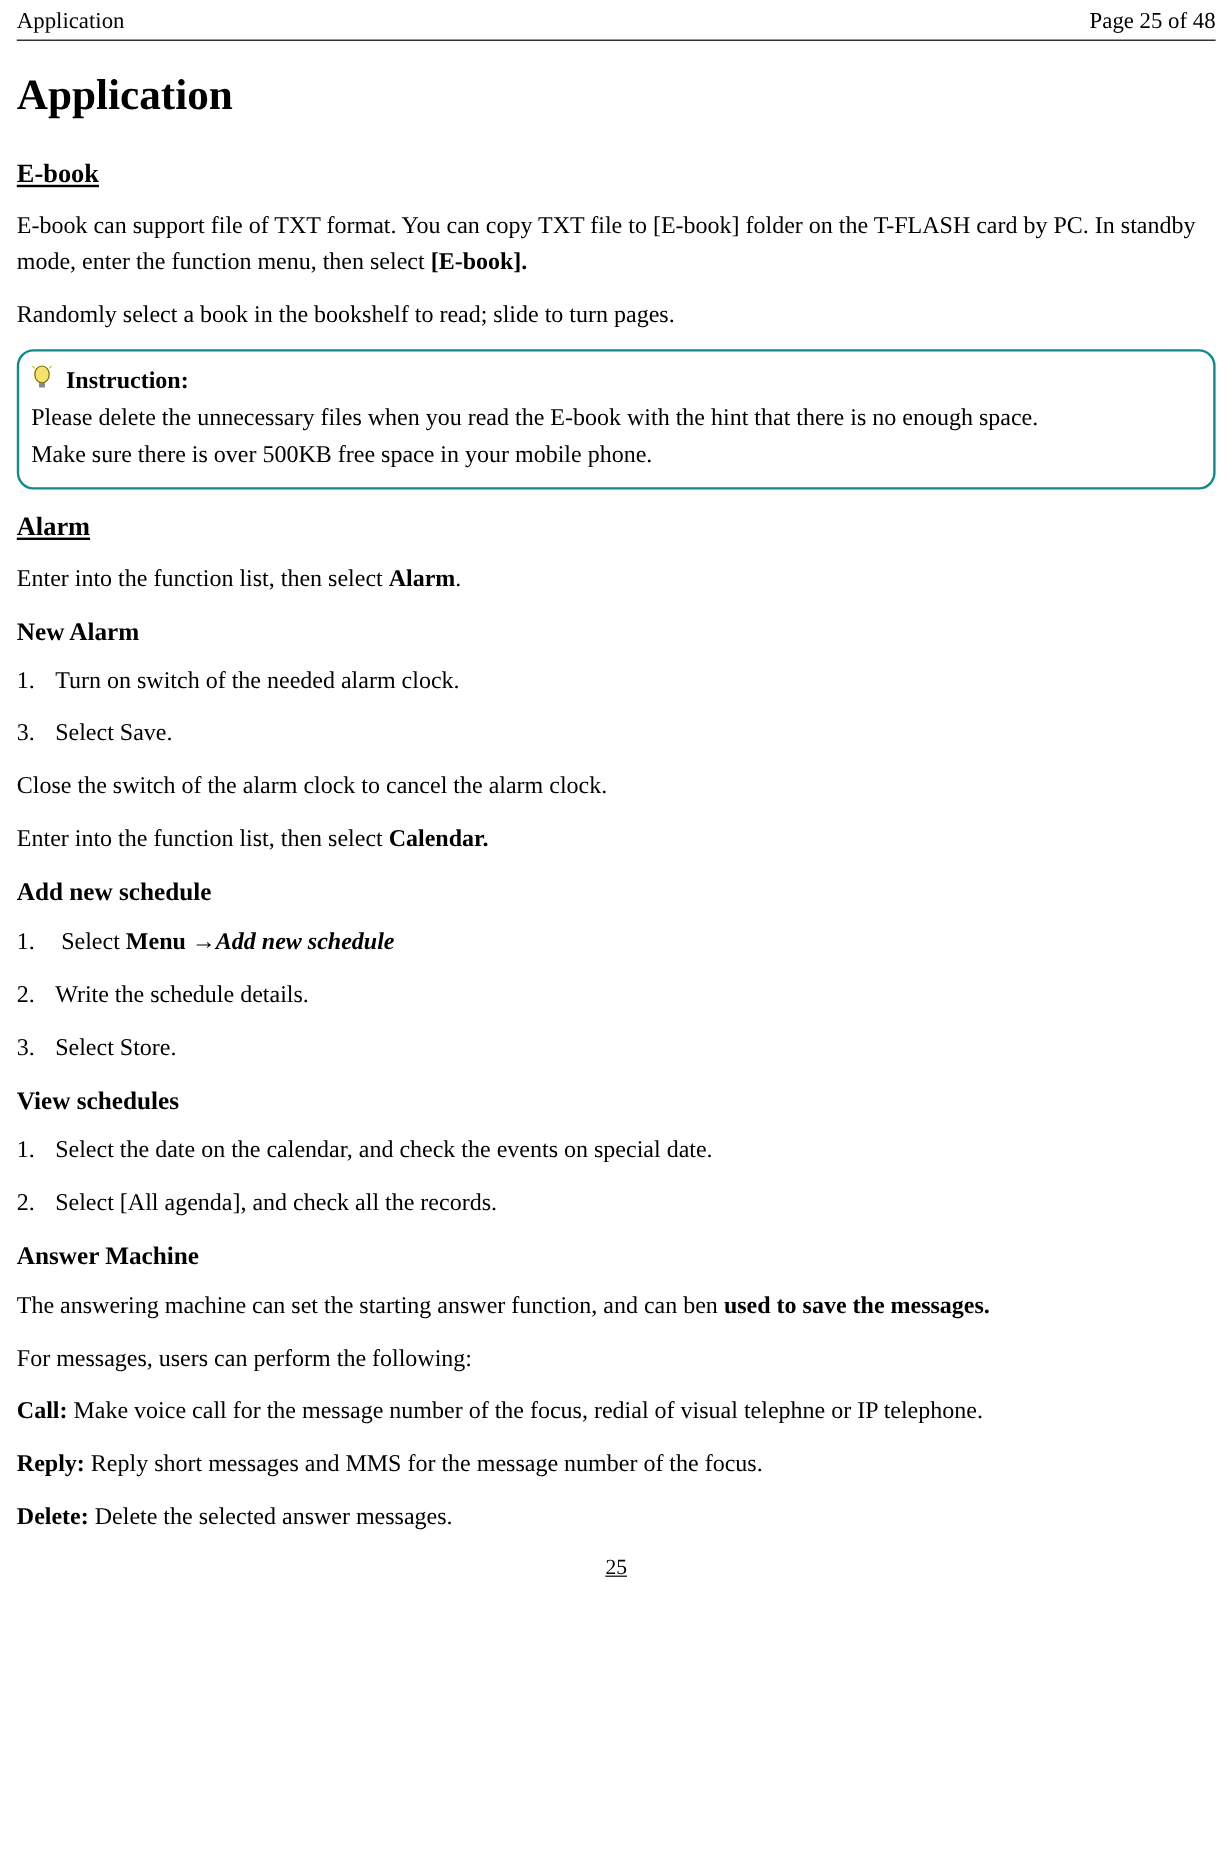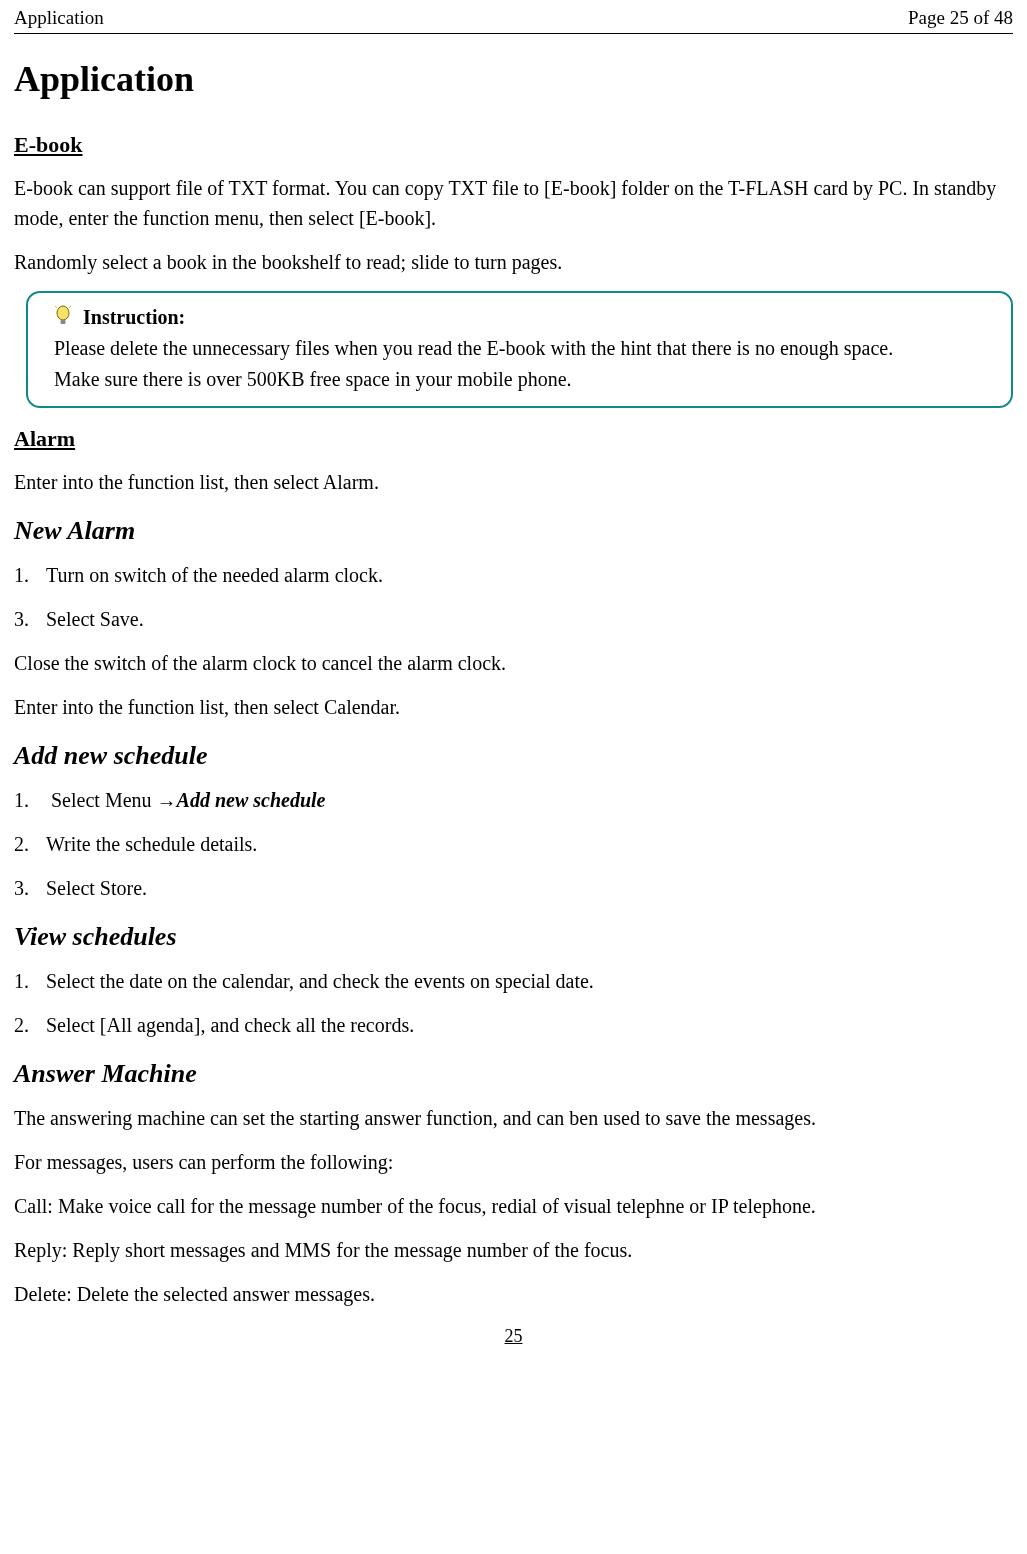--- a/index.html
+++ b/index.html
@@ -28,33 +28,32 @@
     margin: 0 0 22px 0;
     font-weight: bold;
   }
   h2 {
     font-size: 22px;
     margin: 14px 0 12px 0;
     font-weight: bold;
     text-decoration: underline;
   }
   h3 {
-    font-size: 26px;
-    font-style: italic;
+    font-size: 21px;
     font-weight: bold;
     margin: 14px 0 10px 0;
   }
   p {
     margin: 10px 0 14px 0;
   }
   .callout {
     border: 2.5px solid #0e8a8a;
     border-radius: 14px;
-    padding: 8px 12px 10px 26px;
-    margin: 14px 0 12px 12px;
+    padding: 8px 12px 10px 10px;
+    margin: 14px 0 12px 0;
   }
   .callout-title {
     font-weight: bold;
   }
   .bulb {
     display: inline-block;
     width: 18px;
     height: 20px;
     vertical-align: -3px;
     margin-right: 6px;
@@ -68,21 +67,21 @@
     margin: 10px 0 14px 0;
     padding-left: 40px;
     text-indent: -40px;
   }
   ol.steps li::before {
     content: attr(data-num) ".";
     display: inline-block;
     width: 32px;
     text-indent: 0;
   }
-  .b { font-weight: normal; }
+  .b { font-weight: bold; }
   .bi { font-weight: bold; font-style: italic; }
   .pagenum {
     text-align: center;
     font-size: 18px;
     margin-top: 12px;
     text-decoration: underline;
   }
   .callout p.clean { margin: 2px 0; line-height: 1.45; }
 </style>
 </head>

